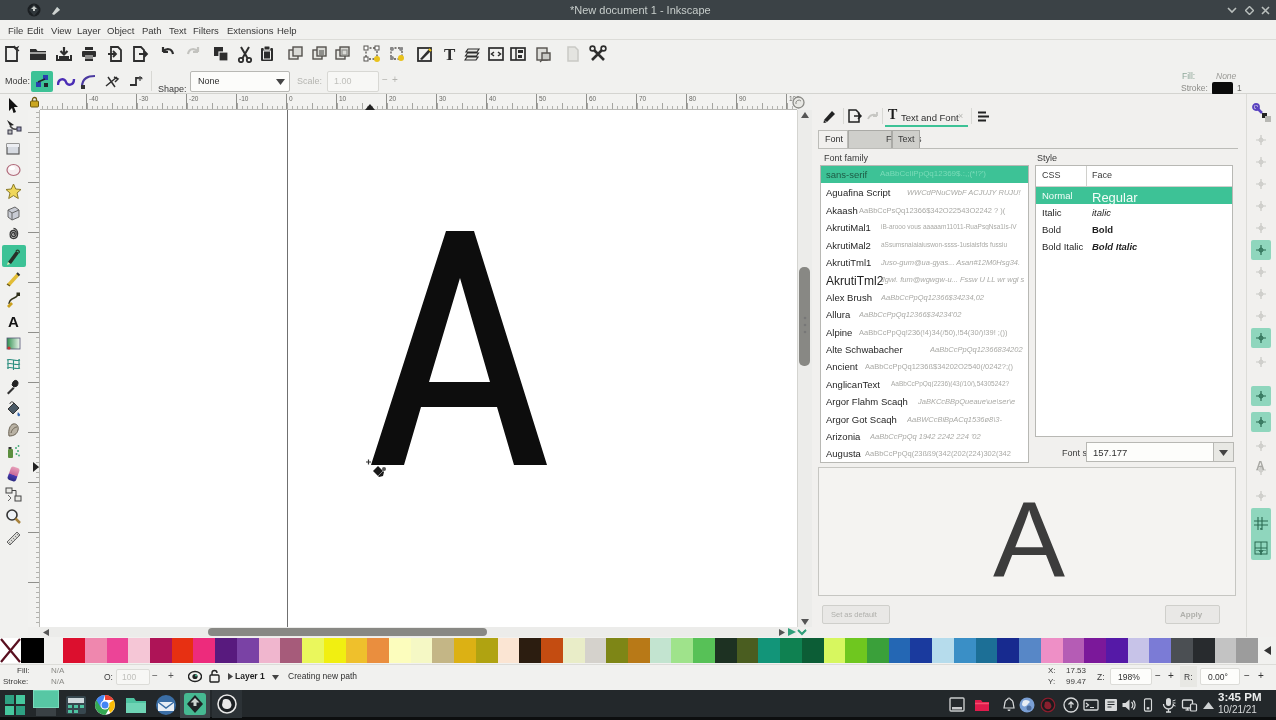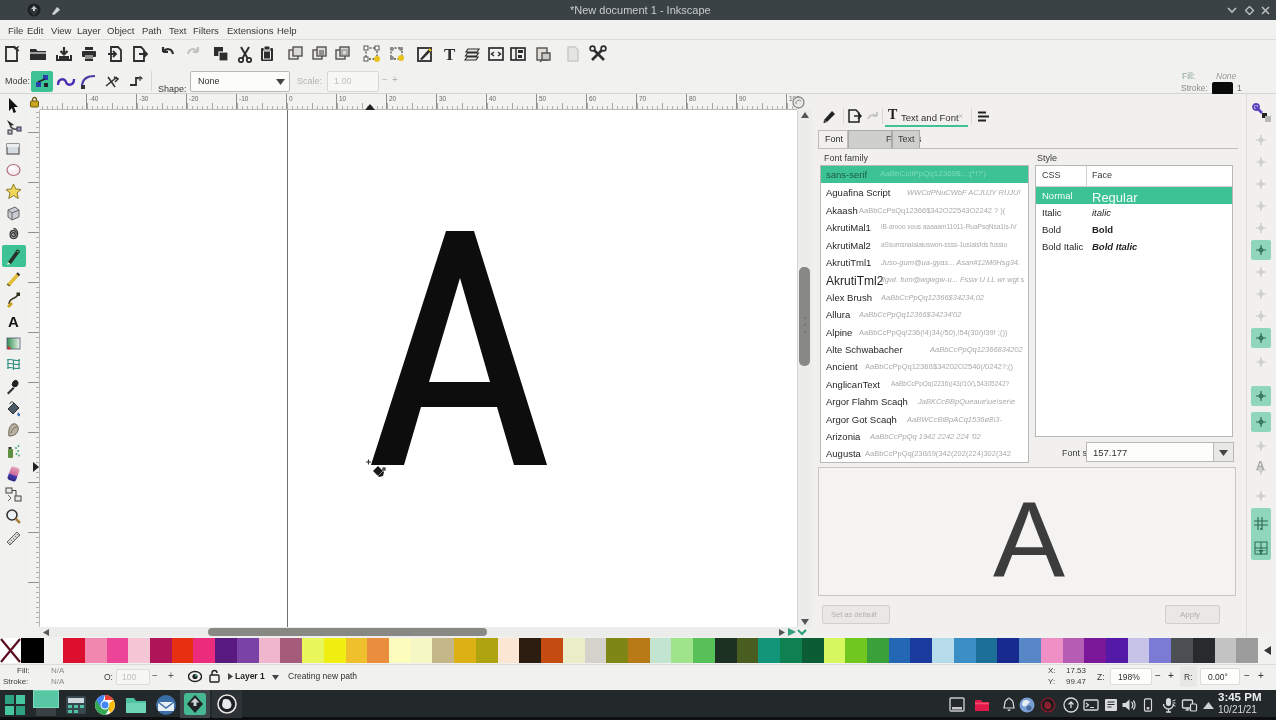--- a/index.html
+++ b/index.html
@@ -465,21 +465,21 @@
 <div class="abs" style="left:1093px;top:447px;font-size:9.5px;color:#2f2f2f;font-weight:normal;white-space:nowrap;">157.177</div>
 <div class="abs" style="left:1213px;top:442px;width:21px;height:20px;background:#e8e8e4;border:1px solid #b8b8b4;"></div>
 <svg class="ic" style="left:1219px;top:450px" width="9" height="6" viewBox="0 0 9 6">
       <path d="M0 0 h9 L4.5 6 Z" fill="#444"></path>
     </svg>
 <div class="abs" style="left:818px;top:467px;width:418px;height:129px;background:#f4f3f1;border:1px solid #c6c6c2;"></div>
 <div class="abs" style="left:993px;top:486px;font-size:108px;color:#3c3c3c;font-weight:normal;white-space:nowrap;line-height:1;font-family:'Liberation Sans';">A</div>
 <div class="abs" style="left:822px;top:605px;width:68px;height:19px;background:#e9e8e6;border:1px solid #cfcfcb;border-radius:2px;"></div>
 <div class="abs" style="left:831px;top:610px;font-size:7.5px;color:#b0b0ac;font-weight:normal;white-space:nowrap;">Set as default</div>
 <div class="abs" style="left:1165px;top:605px;width:55px;height:19px;background:#e9e8e6;border:1px solid #cfcfcb;border-radius:2px;"></div>
-<div class="abs" style="left:1180px;top:610px;font-size:8px;color:#b0b0ac;font-weight:normal;white-space:nowrap;">Apply</div>
+<div class="abs" style="left:1180px;top:610px;font-size:8px;color:#b0b0ac;font-weight:bold;white-space:nowrap;">Apply</div>
 <div class="abs" style="left:1246px;top:94px;width:30px;height:543px;background:#f1f0ee;border-left:1px solid #dcdcd8;"></div>
 <svg class="ic" style="left:1252px;top:103px" width="20" height="20" viewBox="0 0 20 20">
       <path d="M3 3 L10 10" stroke="#5a43c0" stroke-width="2.5"></path>
       <circle cx="4" cy="4" r="3" fill="none" stroke="#5a43c0" stroke-width="1.8"></circle>
       <rect x="10" y="10" width="5" height="5" fill="#222"></rect>
       <rect x="13" y="13" width="6" height="6" fill="#b8b8b4"></rect>
     </svg>
 <svg class="ic" style="left:1255px;top:134px" width="12" height="12" viewBox="0 0 12 12">
       <path d="M1 6 h10 M6 1 v10" stroke="#c9c9c5" stroke-width="1.2"></path>
       <circle cx="6" cy="6" r="2" fill="none" stroke="#c9c9c5"></circle>

